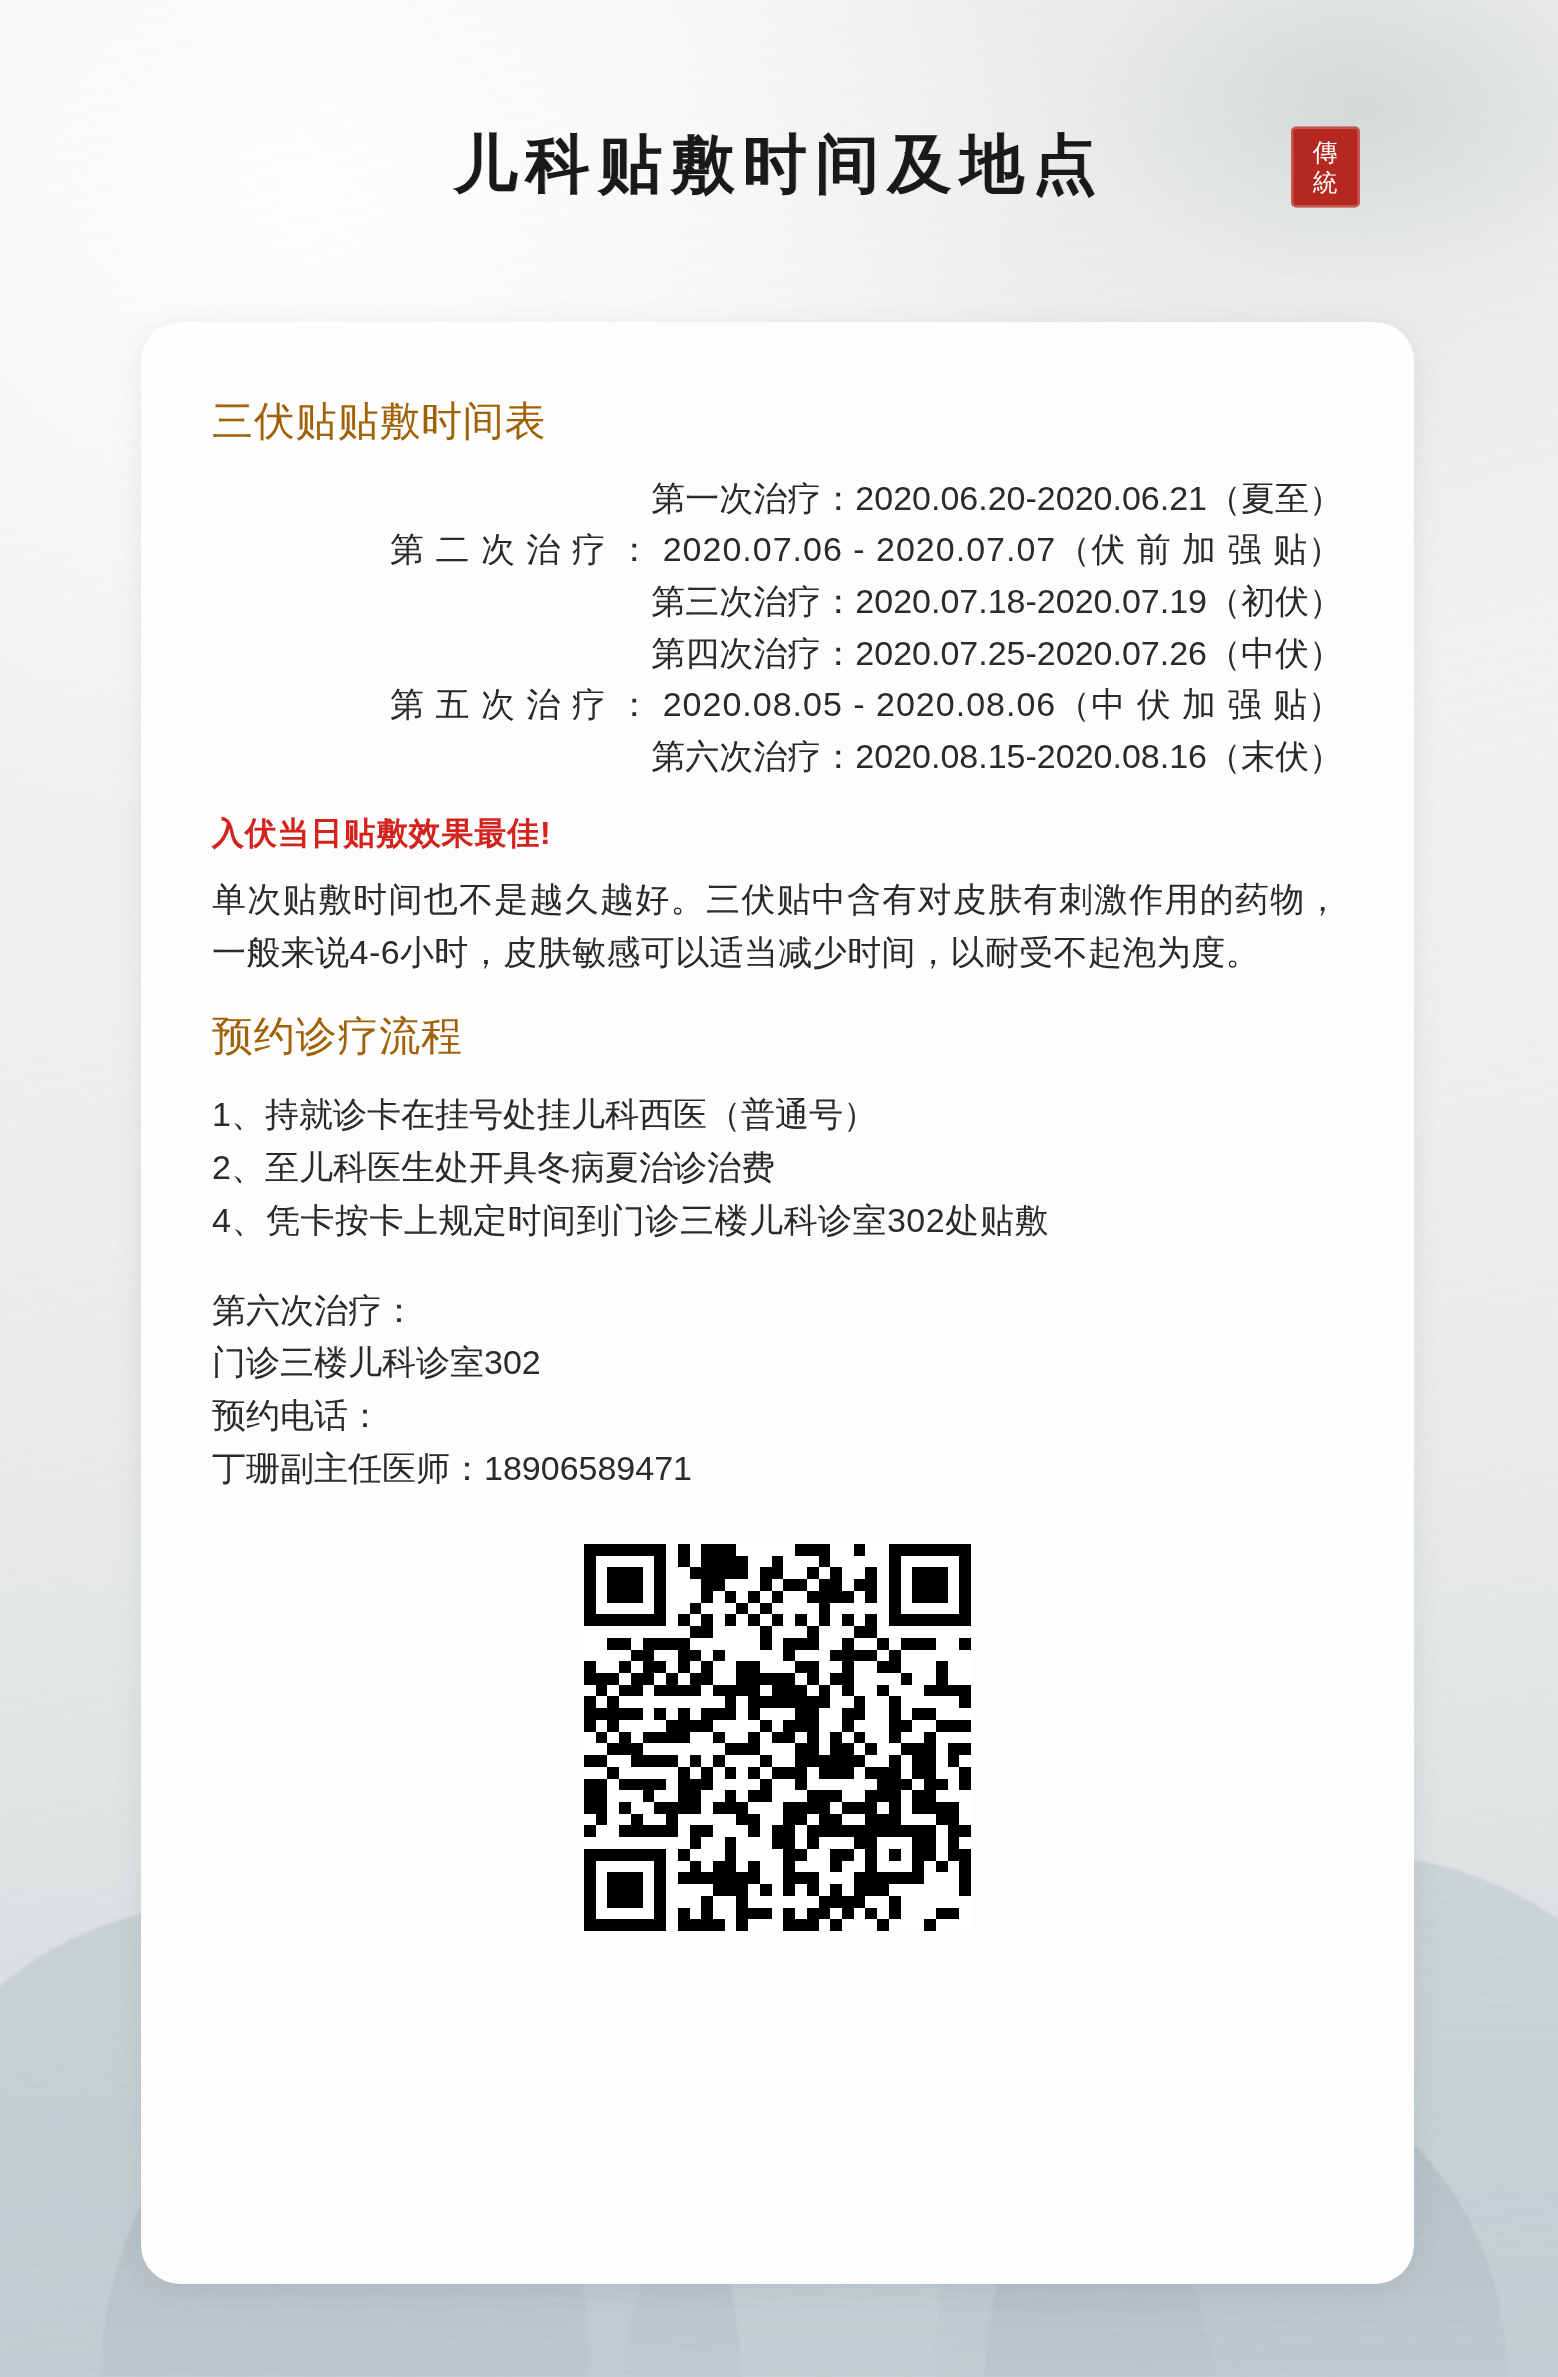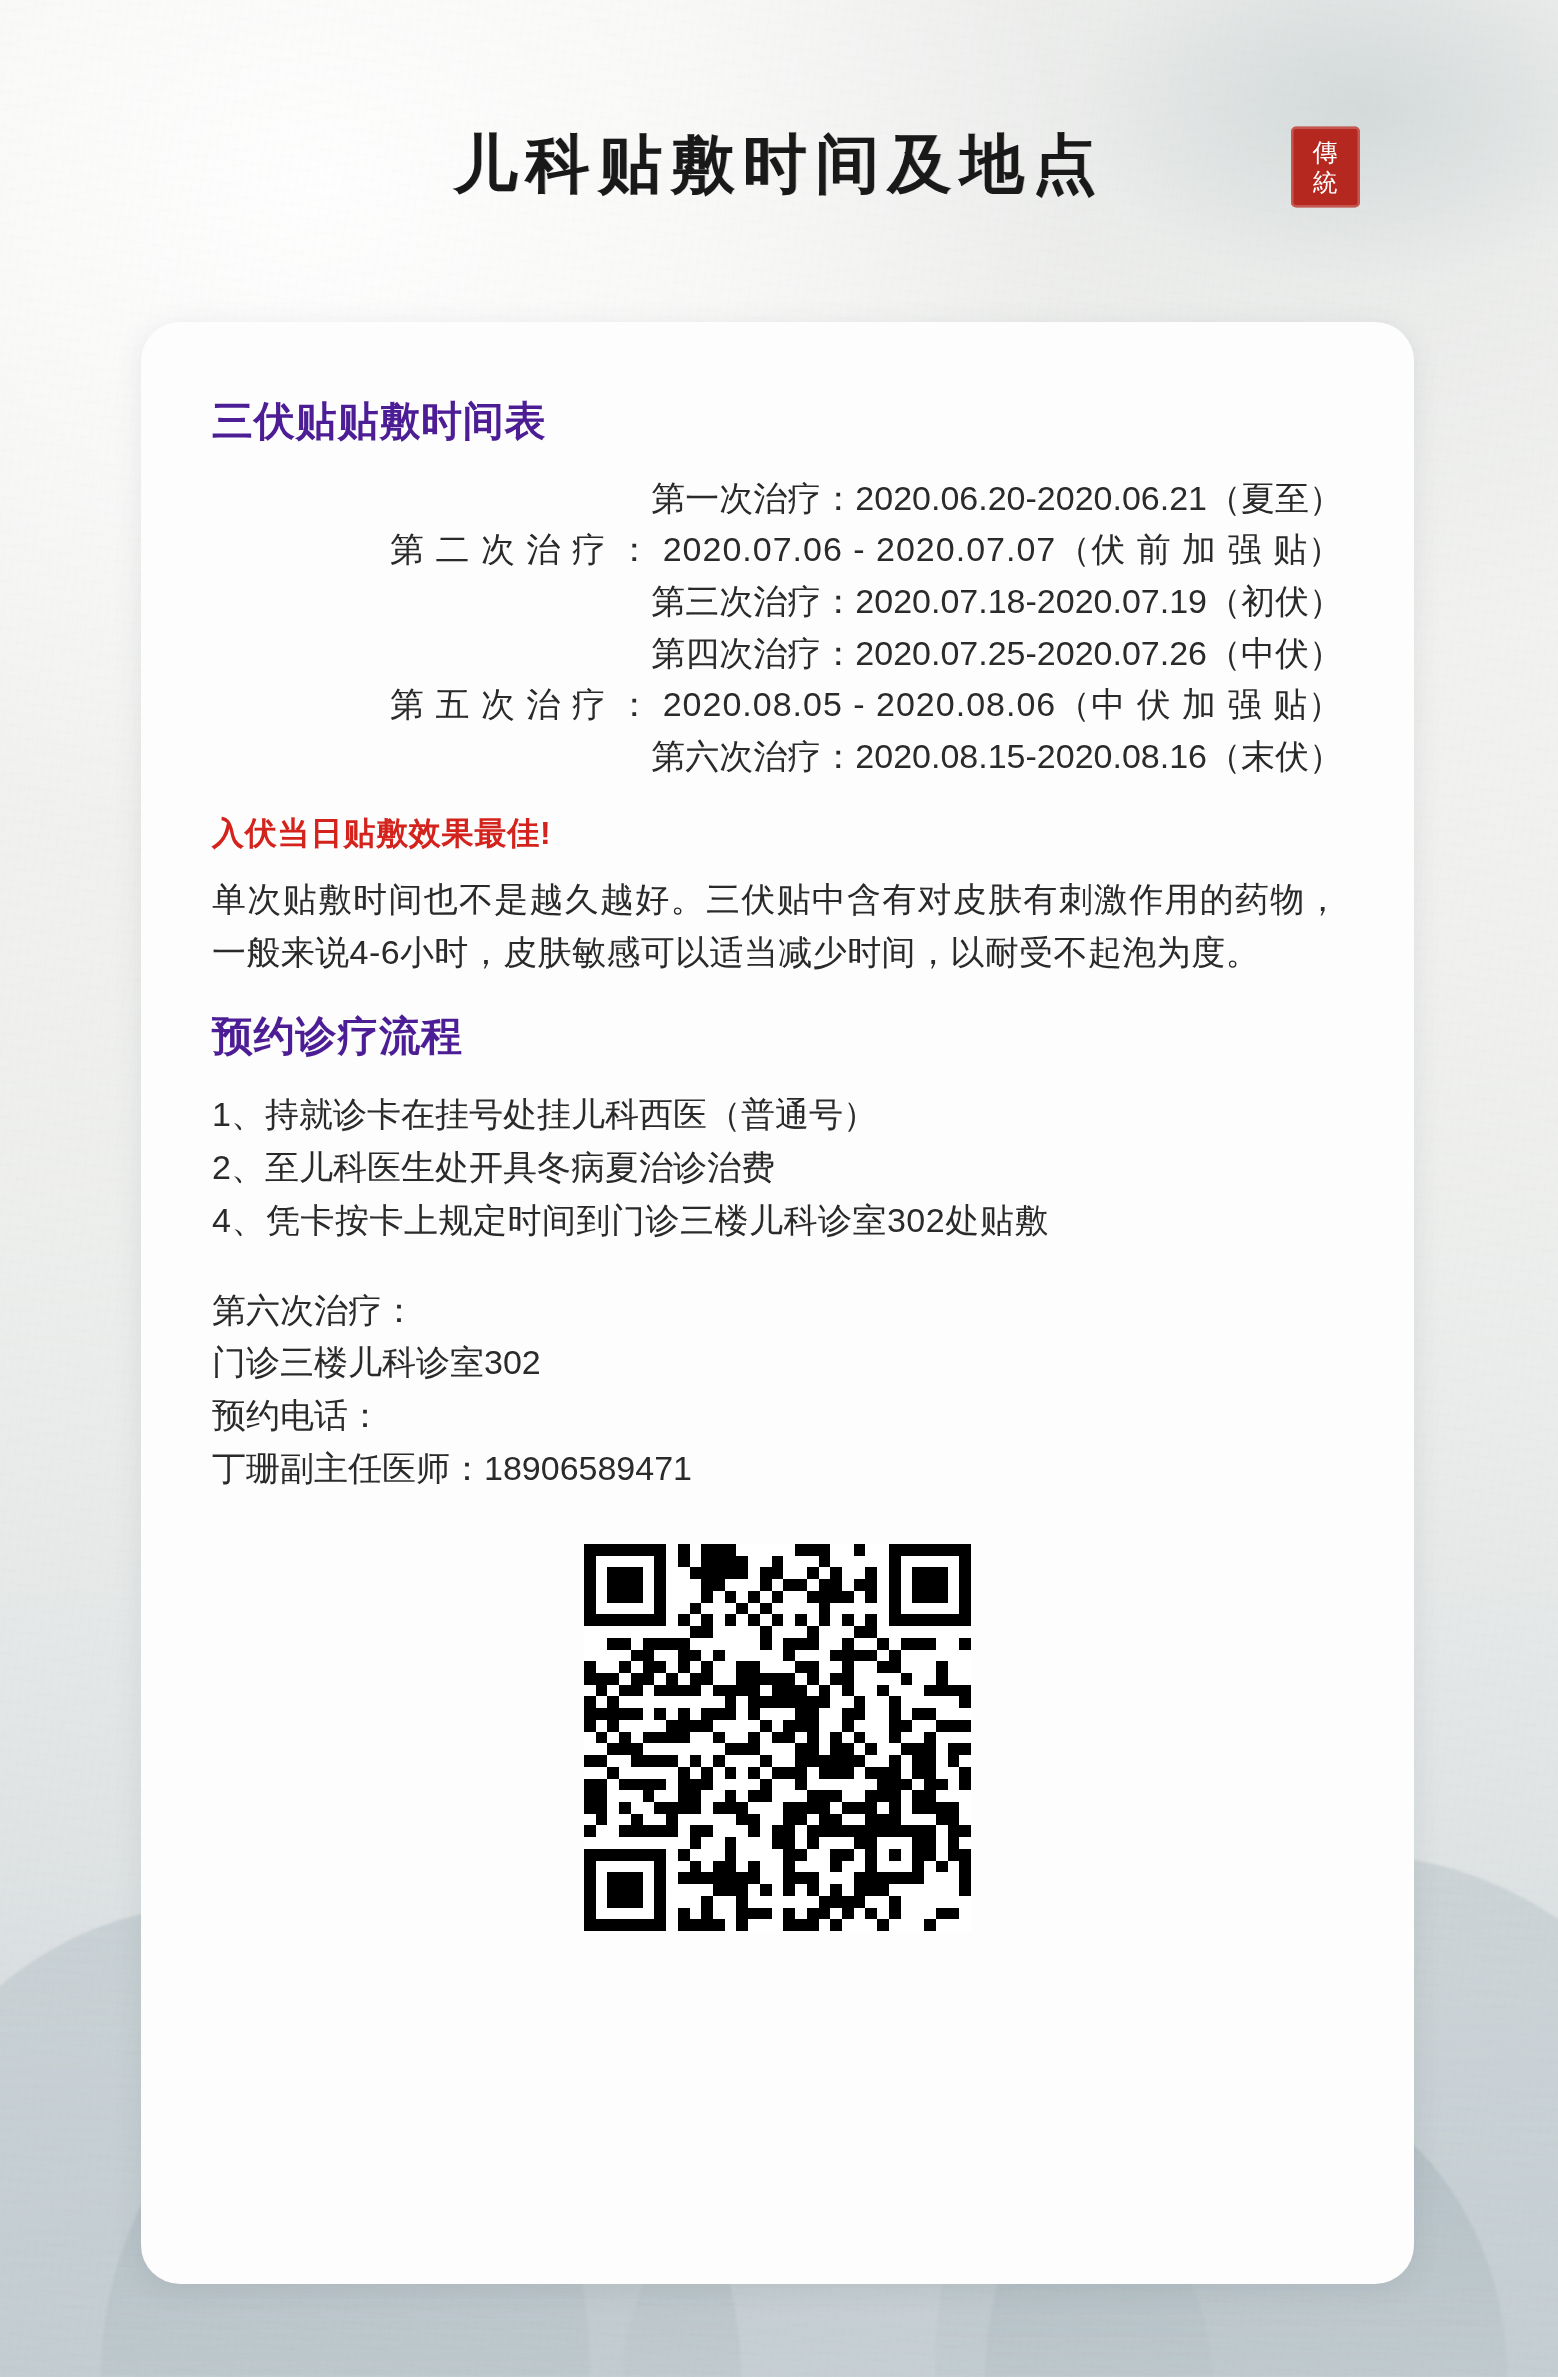--- a/index.html
+++ b/index.html
@@ -102,22 +102,22 @@
     box-shadow: 0 5px 29px rgba(60,70,78,0.10);
     padding: 0;
   }
   .card-inner {
     padding: 72px 71px 0 71px;
   }
 
   h2.section {
     margin: 0 0 23.6px 0;
     font-size: 41px;
-    font-weight: 700;
-    color: #4c1d95;
+    font-weight: 400;
+    color: #a16207;
     letter-spacing: 0.8px;
   }
   h2.section.second { margin-top: 29px; }
 
   .lines { margin: 0; padding: 0; list-style: none; }
   .lines li {
     font-size: 34px;
     line-height: 1.52;
     color: #2a2a2a;
     white-space: nowrap;

